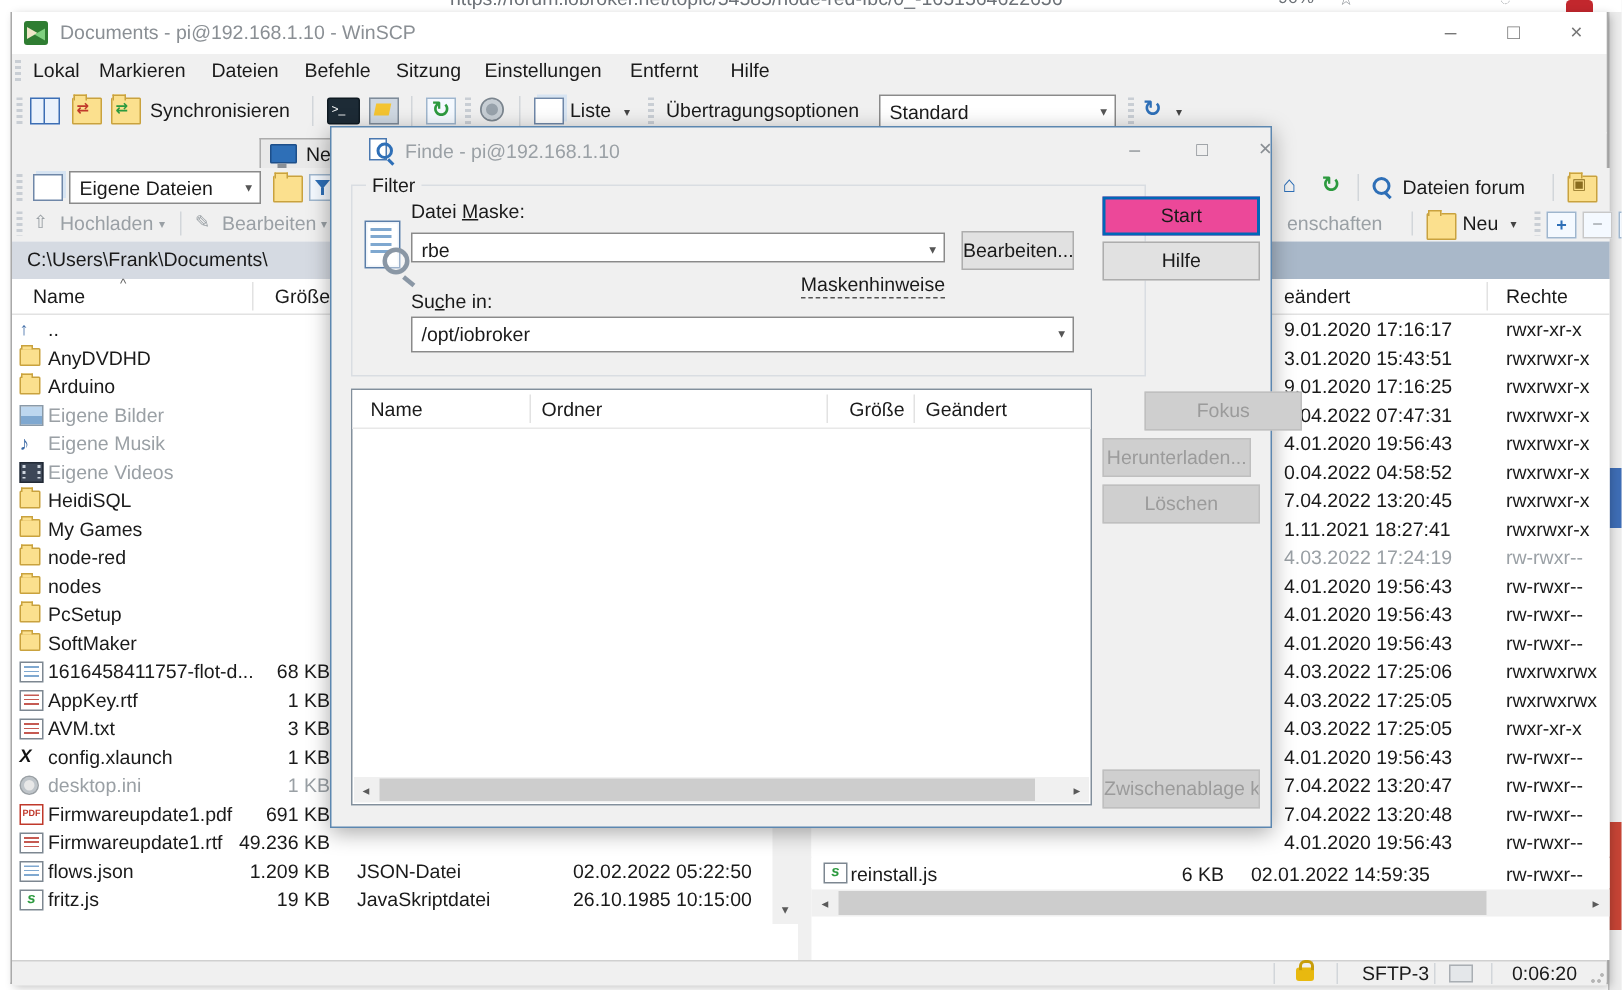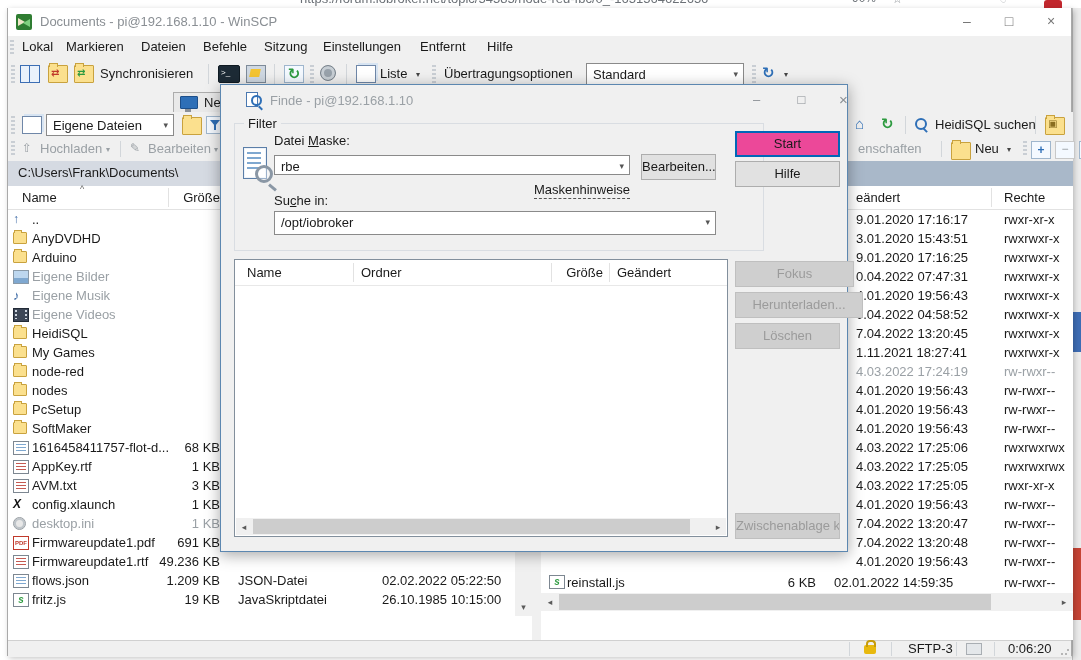--- a/index.html
+++ b/index.html
@@ -150,22 +150,22 @@
   .btn.disabled{background:#cfcfcf;border:1px solid #bfbfbf;color:#9b9b9b}
 
   #dlist{left:13px;top:174px;width:494px;height:278px;background:#fff;border:1px solid #828f9c;box-sizing:border-box}
   #dlist .hdr{top:0;height:25px;border-bottom:1px solid #e8e8e8}
   #dlist .colsep{top:3px;height:19px}
   #dl-hsb{position:absolute;left:1px;bottom:1px;width:490px;height:17px;background:#f0f0f0}
   #dl-hsb .sbthumb{left:17px;top:1px;width:437px;height:15px}
 
   #b-start{left:514px;top:46px;width:105px}
   #b-help{left:514px;top:76px;width:105px}
-  #b-fokus{left:514px;top:176px;width:119px}
-  #b-down{left:514px;top:207px;width:128px}
+  #b-fokus{left:542px;top:176px;width:105px}
+  #b-down{left:514px;top:207px;width:99px}
   #b-del{left:514px;top:238px;width:105px}
   #b-clip{left:514px;top:428px;width:105px;overflow:hidden;white-space:nowrap;text-align:right;padding-right:4px}
 
   
   .magsm{position:absolute;width:13px;height:13px}
   .magsm::before{content:"";position:absolute;left:0;top:0;width:8px;height:8px;border:2px solid #2e6fb7;border-radius:50%}
   .magsm::after{content:"";position:absolute;right:0;bottom:0;width:6px;height:2px;background:#2e6fb7;transform:rotate(45deg)}
 
   
   .funnel{position:absolute;width:16px;height:16px;border:1px solid #9fb6cd;background:#f4f9ff}
@@ -405,21 +405,21 @@
   </div>
 
   <div id="split" class="abs"></div>
 
   <div id="rp" class="abs">
     <div class="ptb" style="top:0;height:26px">
       <span class="abs blu" style="left:314px;top:4px">⌂</span>
       <span class="abs grn" style="left:340px;top:4px">↻</span>
       <span class="vsep abs" style="left:364px;top:4px;height:18px"></span>
       <span class="magsm" style="left:374px;top:6px"></span>
-      <span class="abs" style="left:394px;top:5px">HeidiSQL suchen</span>
+      <span class="abs" style="left:394px;top:5px">Dateien forum</span>
       <span class="vsep abs" style="left:494px;top:4px;height:18px"></span>
       <span class="tic fold" style="left:504px;top:5px;position:absolute">
           <span class="ov" style="color:#8a6d1f;left:2px;top:1px">▣</span>
         </span>
     </div>
     <div class="ptb" style="top:26px;height:23px">
       <span class="abs gray" style="left:317px;top:3px">enschaften</span>
       <span class="vsep abs" style="left:400px;top:3px;height:16px"></span>
       <span class="tic fold" style="left:410px;top:4px;position:absolute"></span>
       <span class="abs" style="left:434px;top:3px">Neu</span>

